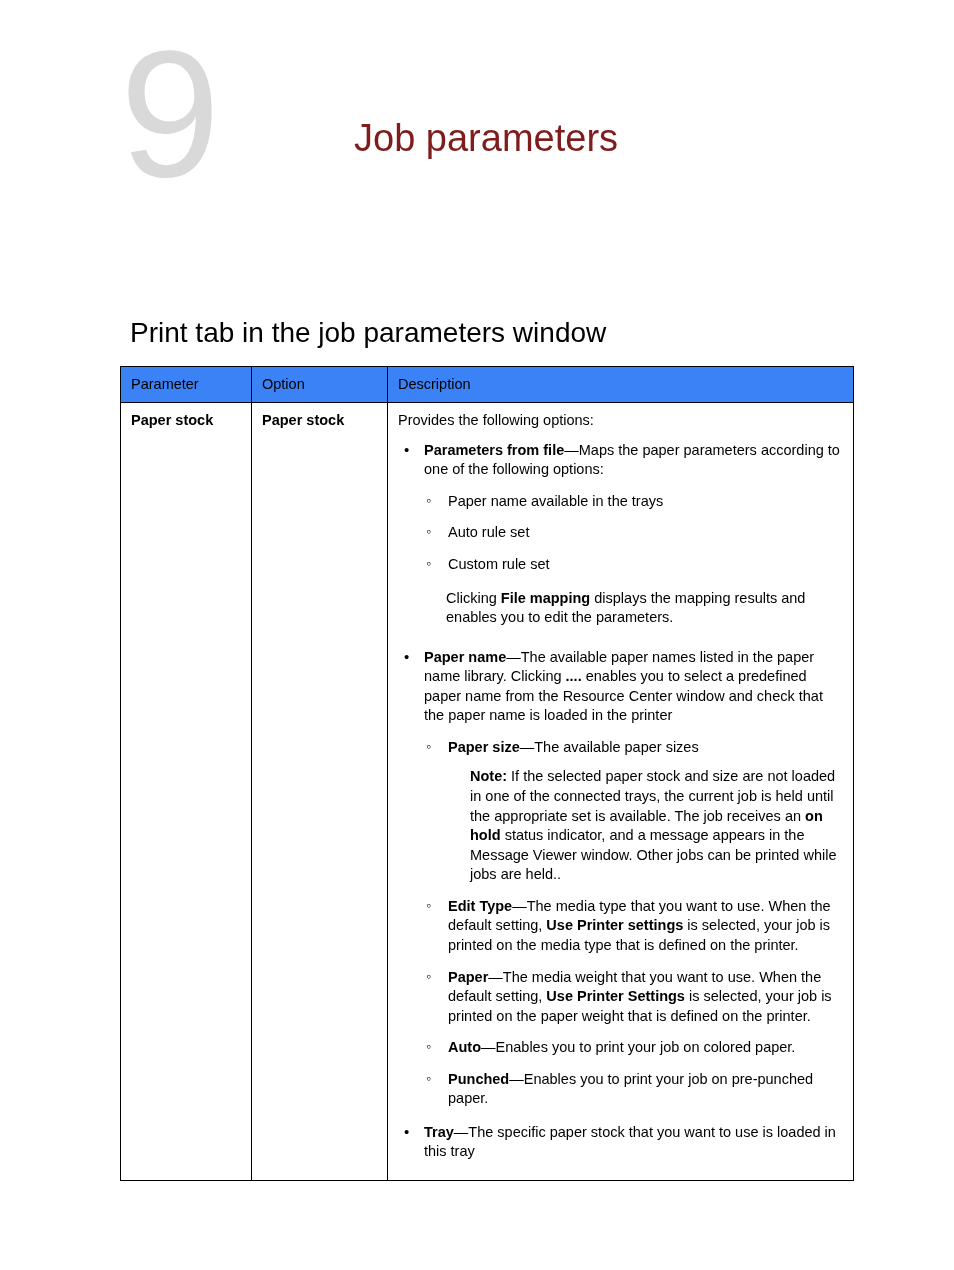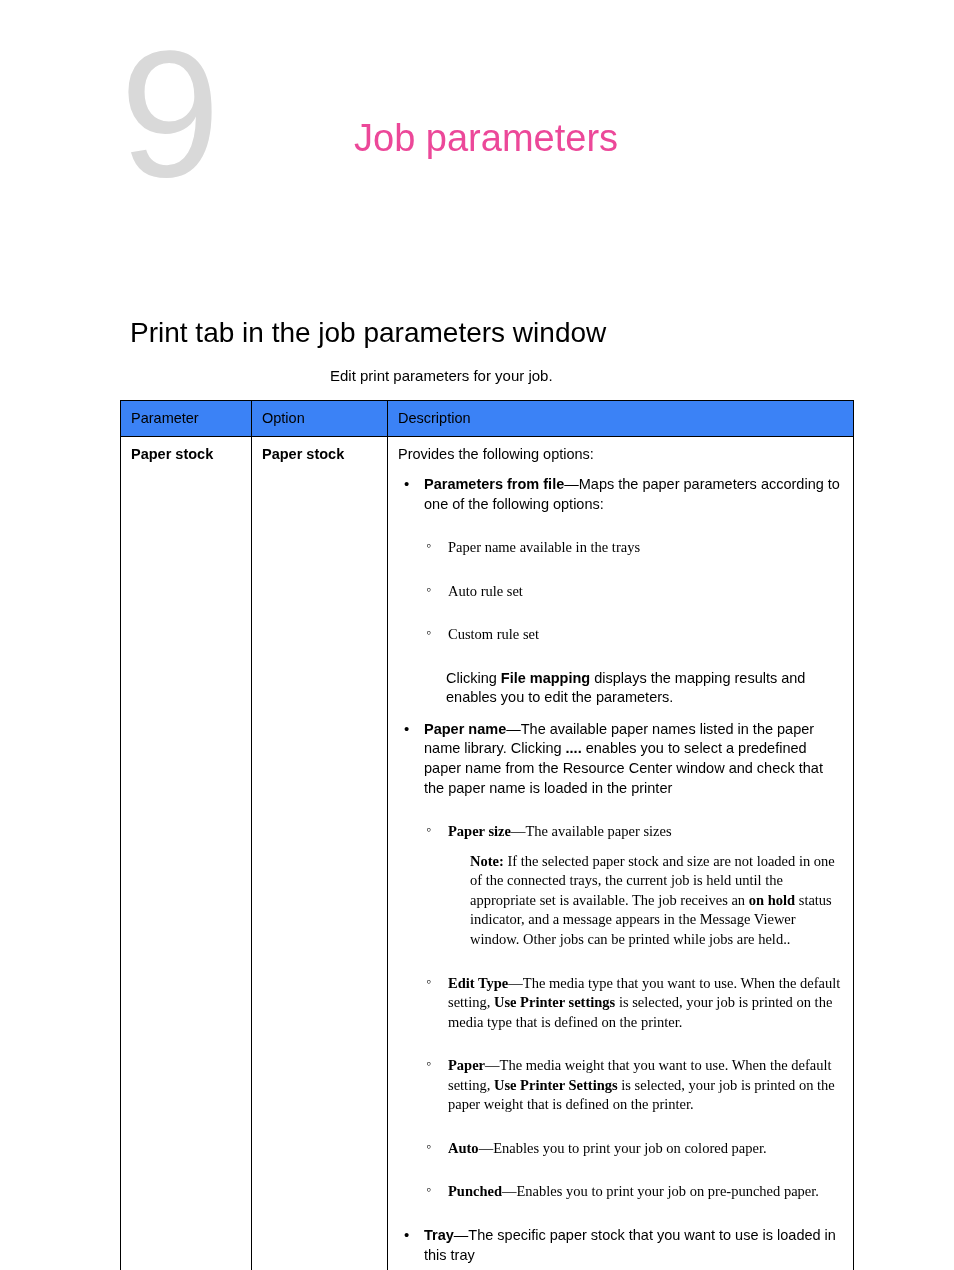--- a/index.html
+++ b/index.html
@@ -26,21 +26,21 @@
     color: #d9d9d9;
     line-height: 0.78;
     position: relative;
     top: -6px;
     display: inline-block;
     width: 230px;
   }
   .chapter-title {
     font-size: 38px;
     font-weight: 400;
-    color: #ec4899;
+    color: #7f1d1d;
     display: inline-block;
     vertical-align: middle;
     position: relative;
     top: -40px;
   }
   .section-title {
     font-size: 28px;
     font-weight: 400;
     margin: 0 0 14px 10px;
   }
@@ -85,51 +85,49 @@
     line-height: 1.2;
   }
   ul.b2 {
     list-style: none;
     padding-left: 2px;
     margin: 10px 0 14px 0;
   }
   ul.b2 > li {
     position: relative;
     padding-left: 22px;
-    margin: 24px 0;
-    font-family: Liberation Serif, serif;
+    margin: 12px 0;
   }
   ul.b2 > li::before {
     content: "◦";
     position: absolute;
     left: 0;
     top: 0;
     font-size: 14px;
     line-height: 1.2;
   }
   .bold { font-weight: 700; }
   .plain-after {
-    margin: 14px 0 12px 22px;
+    margin: 14px 0 20px 22px;
   }
   .note-block {
     margin: 10px 0 12px 22px;
   }
 </style>
 </head>
 <body>
 
 <div class="page">
 
   <div class="chapter-head">
     <span class="big-num">9</span>
     <span class="chapter-title">Job parameters</span>
   </div>
 
   <h2 class="section-title">Print tab in the job parameters window</h2>
-  <p class="section-sub">Edit print parameters for your job.</p>
 
   <table class="param">
     <thead>
       <tr>
         <th>Parameter</th>
         <th>Option</th>
         <th>Description</th>
       </tr>
     </thead>
     <tbody>

